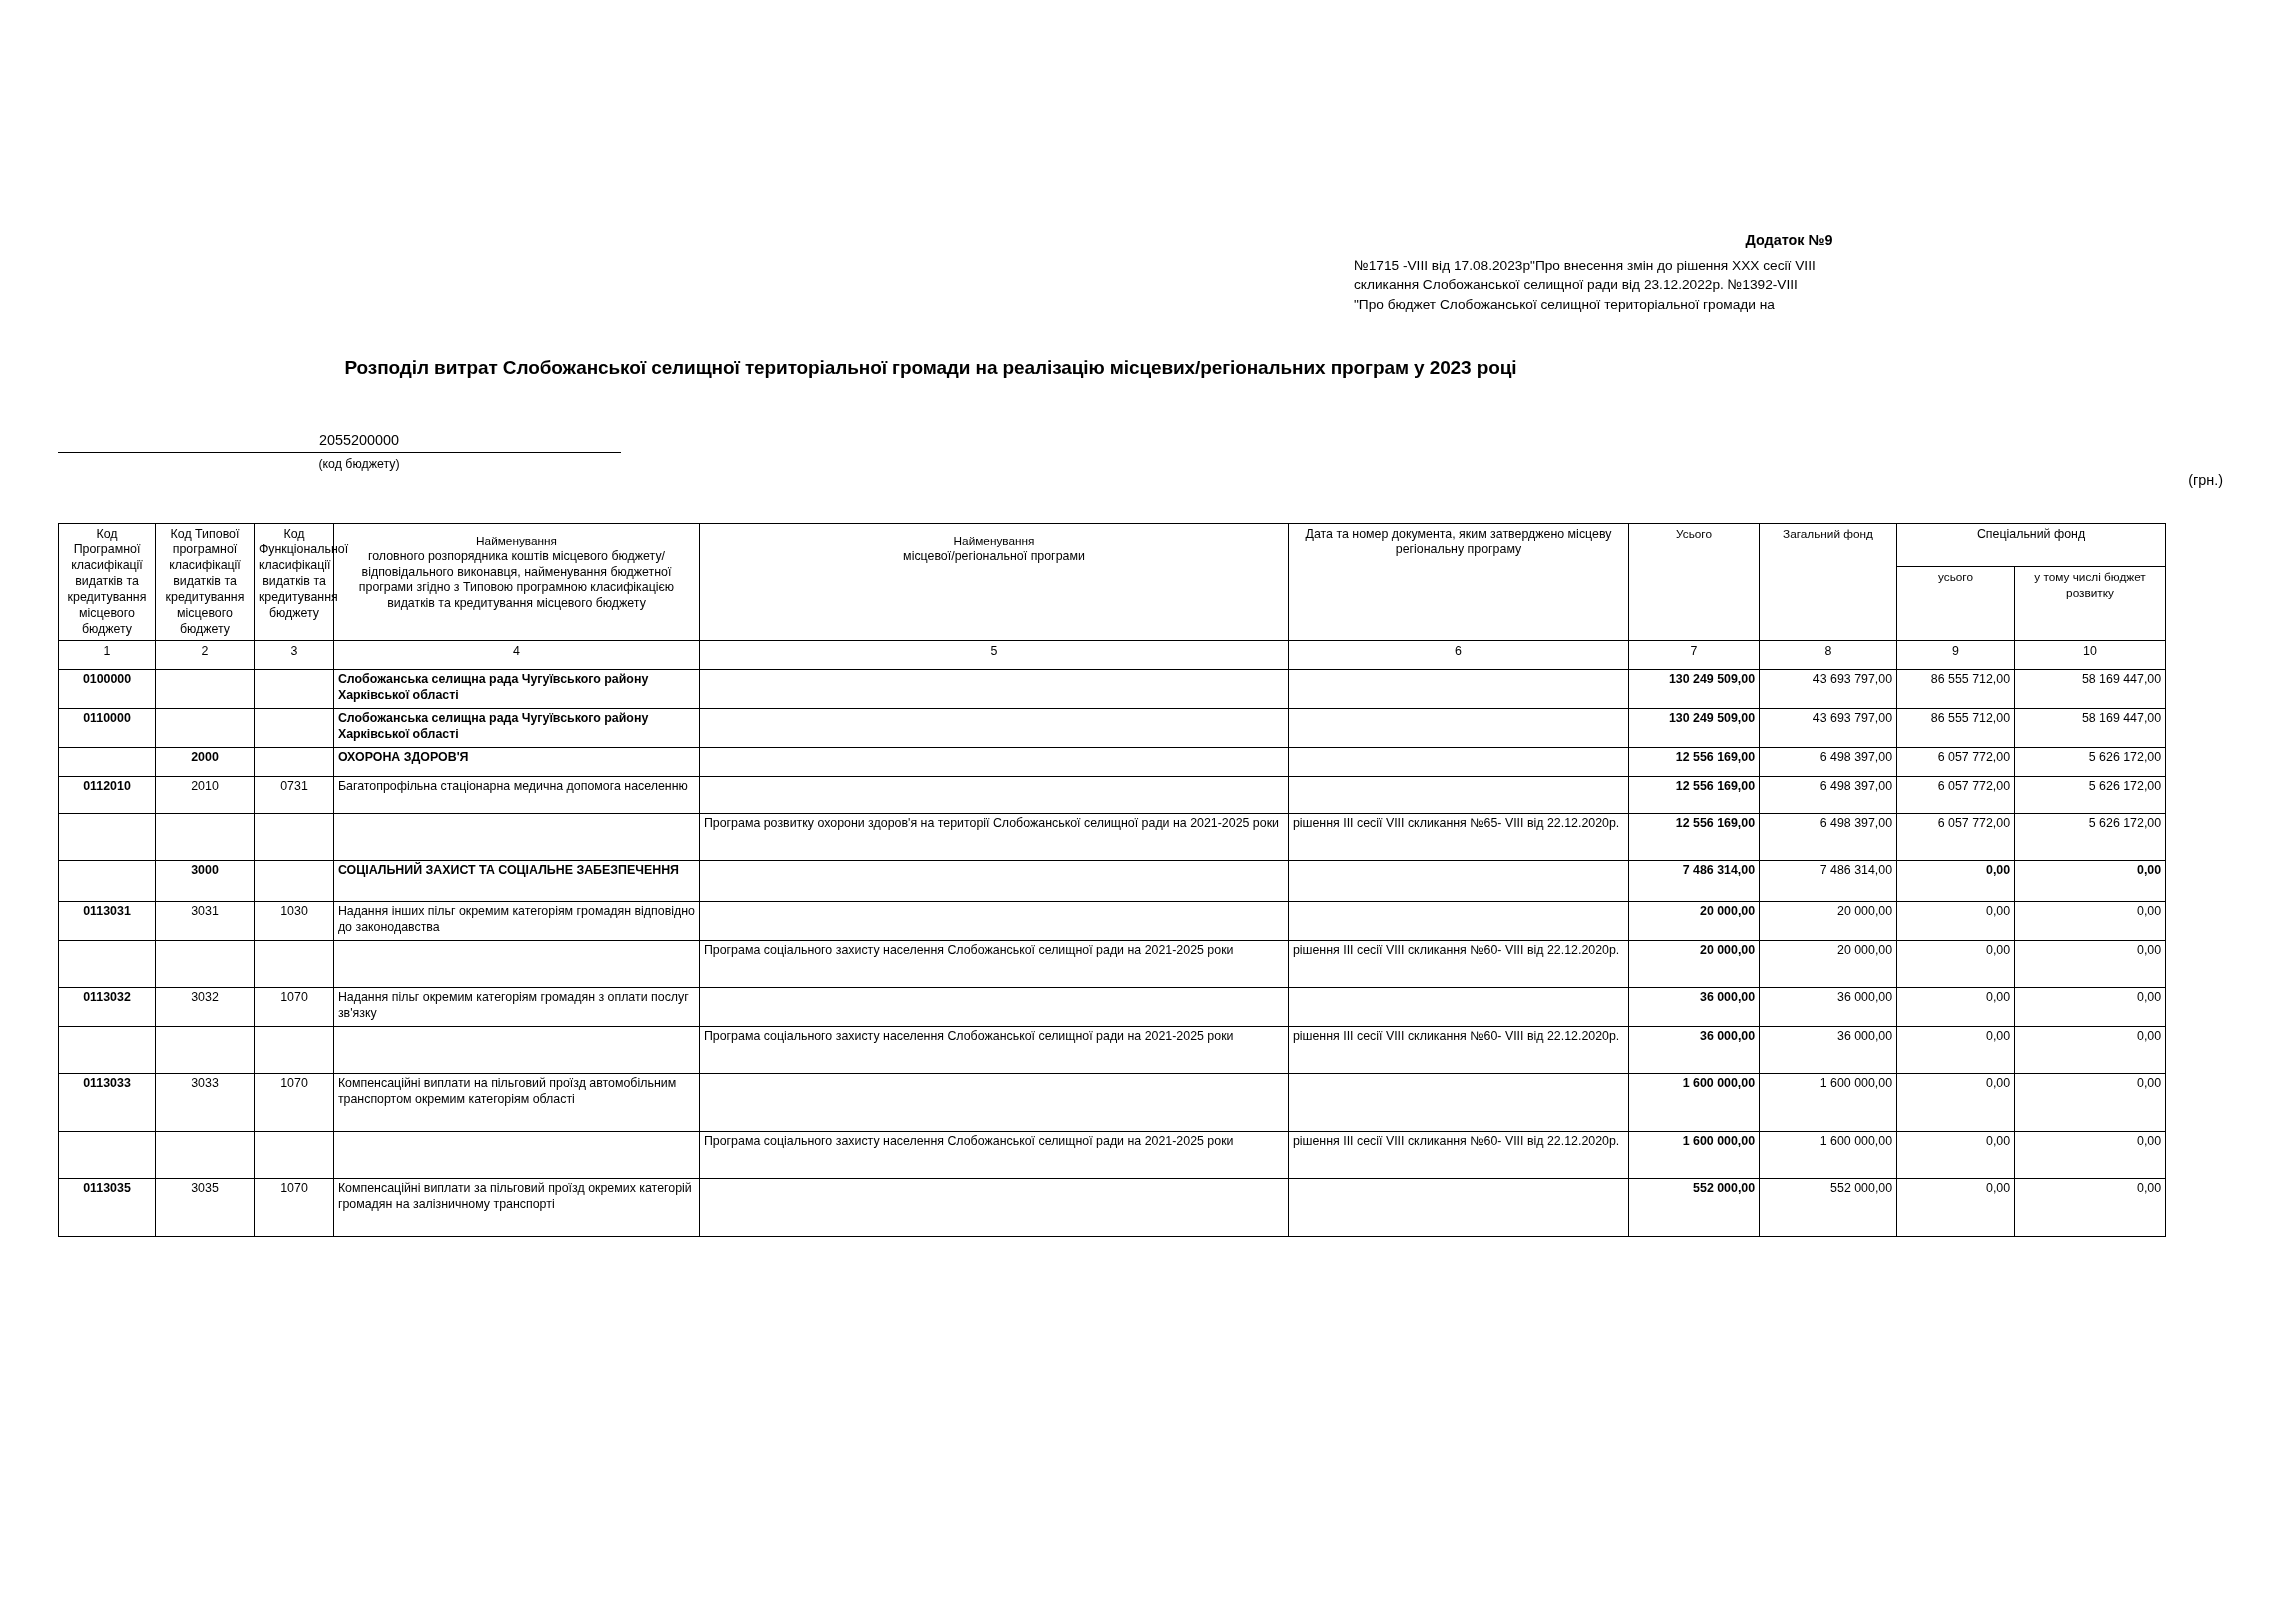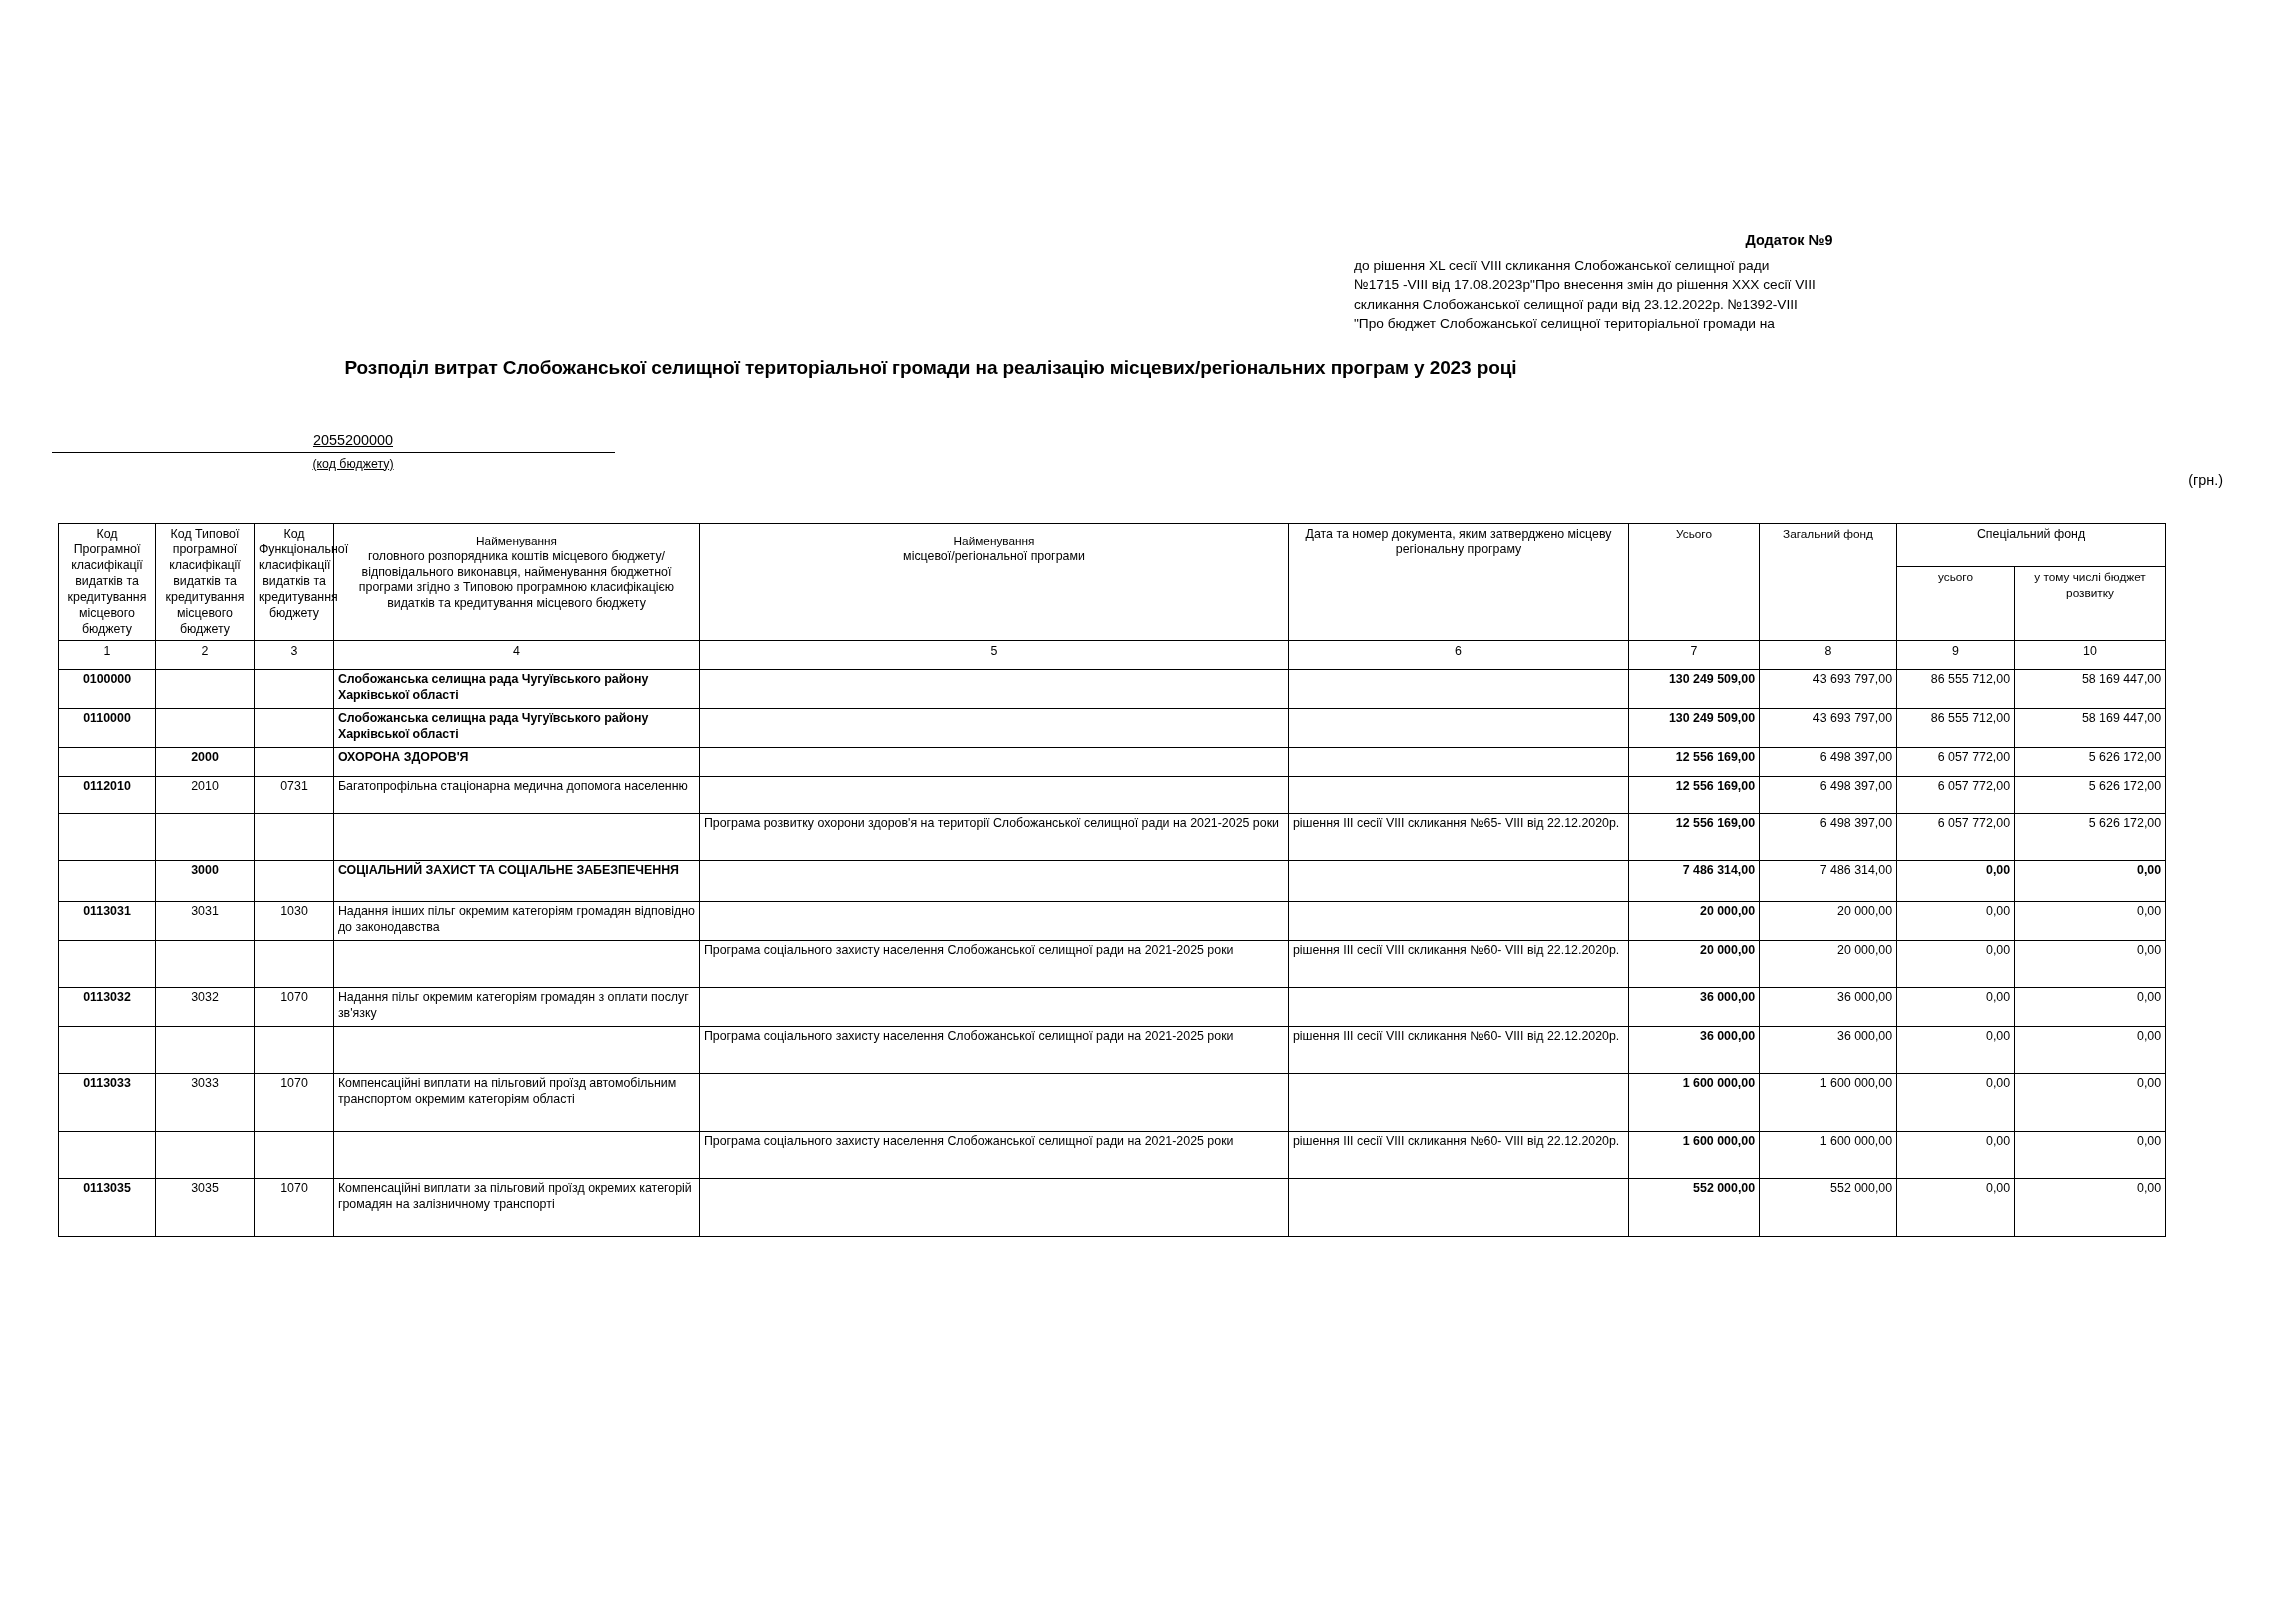--- a/index.html
+++ b/index.html
@@ -53,23 +53,22 @@
     text-align: center;
     font-size: 19px;
     font-weight: bold;
     letter-spacing: -0.1px;
   }
 
   
   .budget-code-wrap {
     position: absolute;
     top: 432px;
-    left: 52px;
+    left: 58px;
     width: 563px;
-    text-decoration: underline;
   }
   .budget-code-value {
     text-align: center;
     font-size: 14.4px;
     padding-bottom: 3.9px;
     width: 340px;
     margin-left: 131px;
   }
   .budget-code-rule {
     border-bottom: 1.3px solid #000;
@@ -167,21 +166,20 @@
     font-size: 13px;
   }
 </style>
 </head>
 <body>
 
 <div class="page">
 
   <div class="doc-header">
     <div class="app-no">Додаток №9</div>
-    <div class="line">до рішення  XL сесії VIII скликання   Слобожанської селищної ради</div>
     <div class="line">№1715 -VIII від 17.08.2023р"Про  внесення  змін до рішення ХХХ сесії  VIII</div>
     <div class="line">скликання Слобожанської селищної ради від 23.12.2022р. №1392-VIII</div>
     <div class="line">"Про бюджет Слобожанської селищної територіальної громади на</div>
   </div>
 
   <div class="main-title">Розподіл витрат Слобожанської селищної територіальної громади на реалізацію місцевих/регіональних програм у 2023 році</div>
 
   <div class="budget-code-wrap">
     <div class="budget-code-value">2055200000</div>
     <div class="budget-code-rule"></div>

